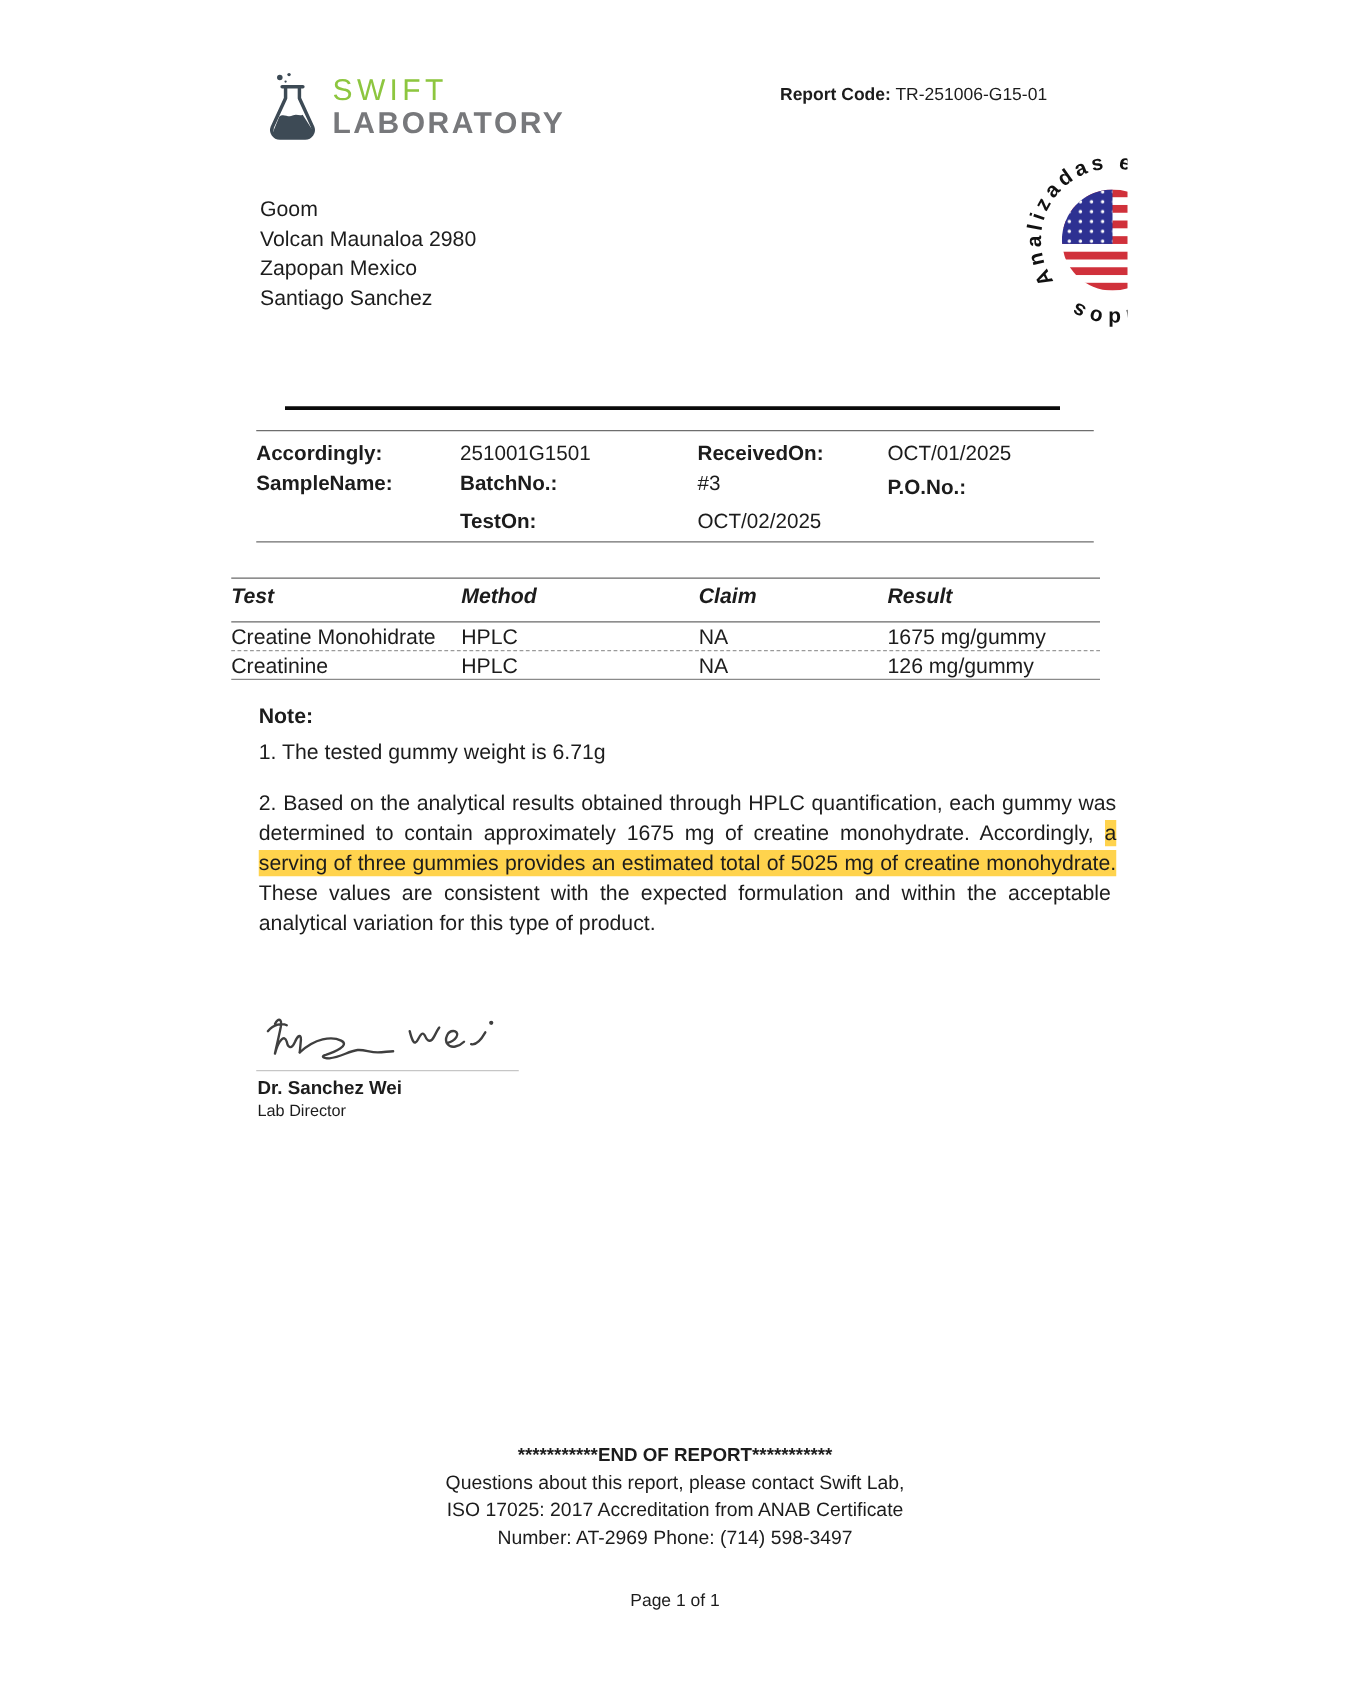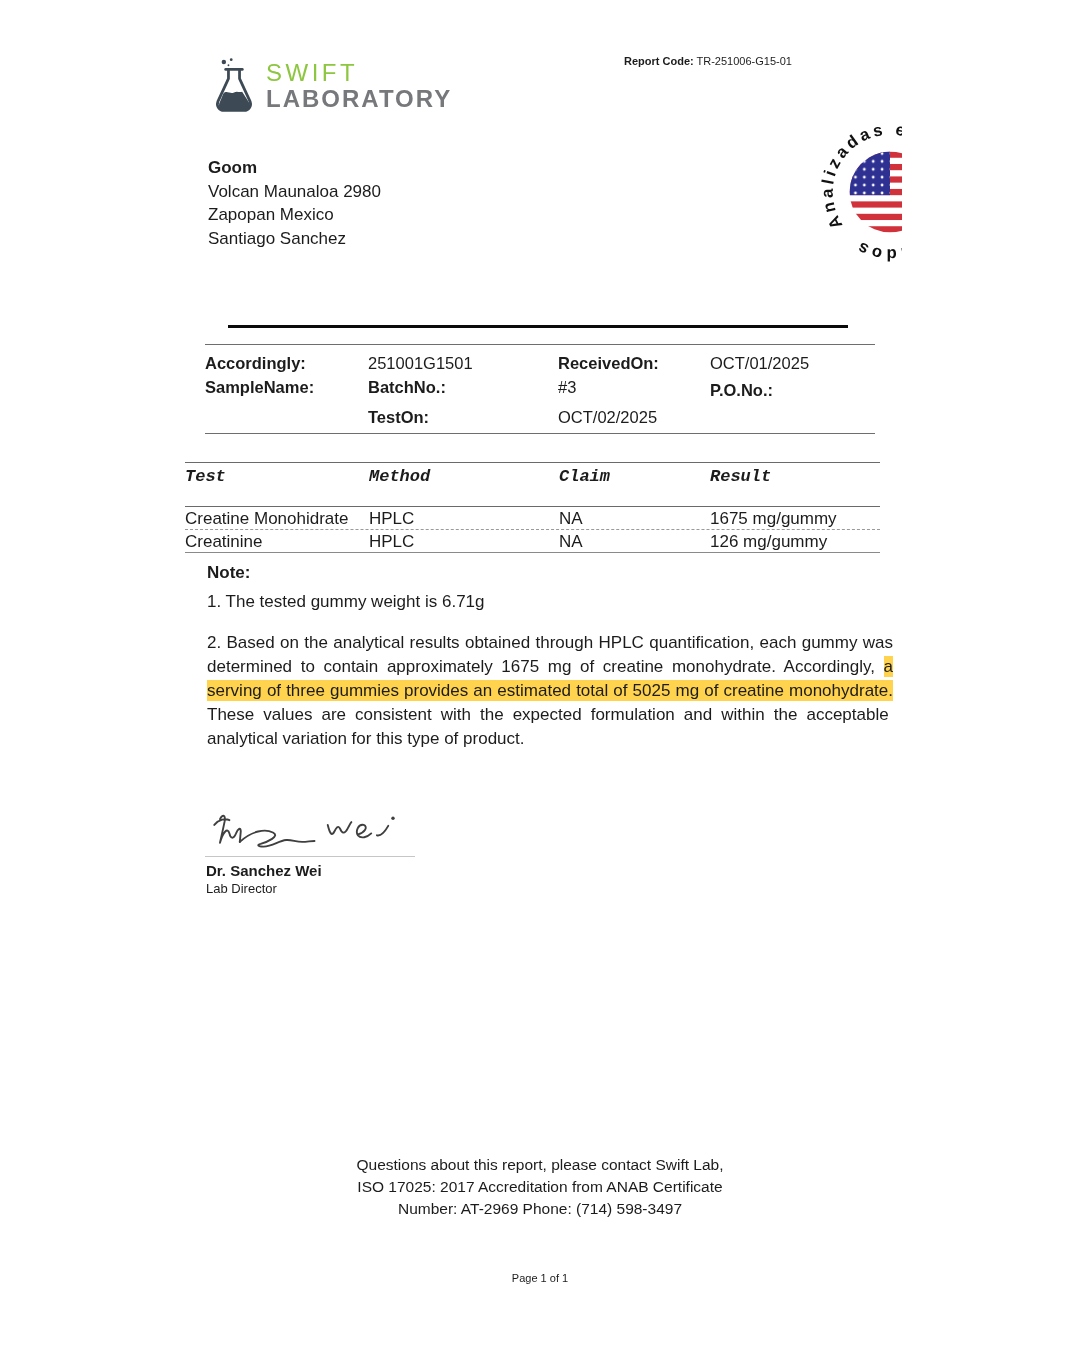--- a/index.html
+++ b/index.html
@@ -6,65 +6,65 @@
   .page{
     position:relative; width:902px; height:1350px; background:#fff;
     font-family:"Liberation Sans", sans-serif; color:#1c1c1c; overflow:hidden;
   }
   
   .logo{position:absolute; left:210px; top:56px; display:flex; align-items:flex-start;}
   .logo svg{display:block;}
   .logo-text{margin-left:8px; padding-top:4px;}
   .brand-top{font-size:24px; font-weight:400; letter-spacing:3.5px; color:#8dc63f; line-height:26px;}
   .brand-bottom{font-size:24px; font-weight:700; letter-spacing:2px; color:#77787b; line-height:26px;}
-  .report-code{position:absolute; left:624px; top:55px; font-size:11px;}
+  .report-code{position:absolute; left:624px; top:67px; font-size:14px;}
   .report-code .lbl{font-weight:bold;}
   
   .recipient{position:absolute; left:208px; top:156px; font-size:17px; line-height:23.5px;}
-  .recipient .name{font-weight:bold;}
+  .recipient .name{font-weight:normal;}
   
   .stamp{position:absolute; left:816px; top:118px; width:148px; height:148px;}
   .stamp text{font-family:"Liberation Sans", sans-serif; font-weight:bold; font-size:17px; letter-spacing:3.4px; fill:#111;}
   
   .title{position:absolute; left:0; width:1080px; top:296px; text-align:center;
     font-family:"Liberation Serif", serif; font-weight:bold; font-size:27px; letter-spacing:0.5px; color:#000;}
   .title-rule{position:absolute; left:228px; top:325px; width:620px; height:3px; background:#0a0a0a;}
   
   .sample-table{position:absolute; left:205px; top:344px; width:670px;
     border-top:1px solid #6e6e6e; border-bottom:1px solid #6e6e6e;
     padding:6px 0 4px 0; font-size:16.5px;}
   .sample-grid{display:grid; grid-template-columns:163px 190px 152px 165px;}
   .sample-grid .cell{line-height:24px;}
   .sample-grid .lbl{font-weight:bold;}
   .sample-grid .v1{padding-right:42px;}
   .sample-grid .row3{padding-top:3px;}
   
   .results{position:absolute; left:185px; top:462px; width:695px; font-size:17px;}
   .res-grid{display:grid; grid-template-columns:184px 190px 151px 170px;}
-  .res-head{border-top:1px solid #6a6a6a; border-bottom:1px solid #6a6a6a; padding:4px 0 20px 0;
-    font-weight:bold; font-style:italic;font-family:Liberation Mono, monospace;}
+  .res-head{border-top:1px solid #6a6a6a; border-bottom:1px solid #6a6a6a; padding:4px 0 10px 0;
+    font-weight:bold; font-style:italic;}
   .res-row{padding:1px 0 0 0; line-height:21px;}
   .res-row.dashed{border-bottom:1px dashed #9a9a9a;}
   .res-row.solid{border-bottom:1px solid #8a8a8a;}
   
   .note-heading{position:absolute; left:207px; top:563px; font-size:17px; font-weight:bold;}
   .note-item1{position:absolute; left:207px; top:592px; font-size:17px;}
   .note-item2{position:absolute; left:207px; top:631px; width:686px; font-size:17px;
     line-height:24px; text-align:justify;}
   .hl{background:#ffd34d; padding:1px 0;}
   
   .sig-img{position:absolute; left:206px; top:806px;}
   .sig-line{position:absolute; left:205px; top:856px; width:210px; height:1px; background:#c6c6c6;}
   .sig-name{position:absolute; left:206px; top:862px; font-size:15px; font-weight:bold; line-height:18px;}
   .sig-title{position:absolute; left:206px; top:880px; font-size:13px; font-weight:normal; line-height:18px;}
   
   .footer{position:absolute; left:195px; top:1154px; width:690px; text-align:center;
     font-size:15.5px; line-height:22px;}
   .footer .end{font-weight:bold; font-size:15px;}
-  .page-number{position:absolute; left:0; width:1080px; top:1272px; text-align:center; font-size:11px;}
+  .page-number{position:absolute; left:0; width:1080px; top:1272px; text-align:center; font-size:14px;}
 </style>
 </head>
 <body>
 
 <div class="page">
 
   <div class="logo">
     <svg width="48" height="60" viewBox="0 0 52 64">
       <g fill="#3d4a55">
         <circle cx="15" cy="6" r="2.4"></circle>
@@ -180,20 +180,21 @@
         <path d="M180 31 C184 32 188 28 192 21"></path>
         <circle cx="197" cy="13" r="1.8" fill="#3f3f3f" stroke="none"></circle>
       </g>
     </svg>
   </div>
   <div class="sig-line"></div>
   <div class="sig-name">Dr. Sanchez Wei</div>
   <div class="sig-title">Lab Director</div>
 
   <div class="footer">
+    <div class="end">***********END OF REPORT***********</div>
     <div>Questions about this report, please contact Swift Lab,</div>
     <div>ISO 17025: 2017 Accreditation from ANAB Certificate</div>
     <div>Number: AT-2969 Phone: (714) 598-3497</div>
   </div>
 
   <div class="page-number">Page 1 of 1</div>
 
 </div>
 
 </body></html>

